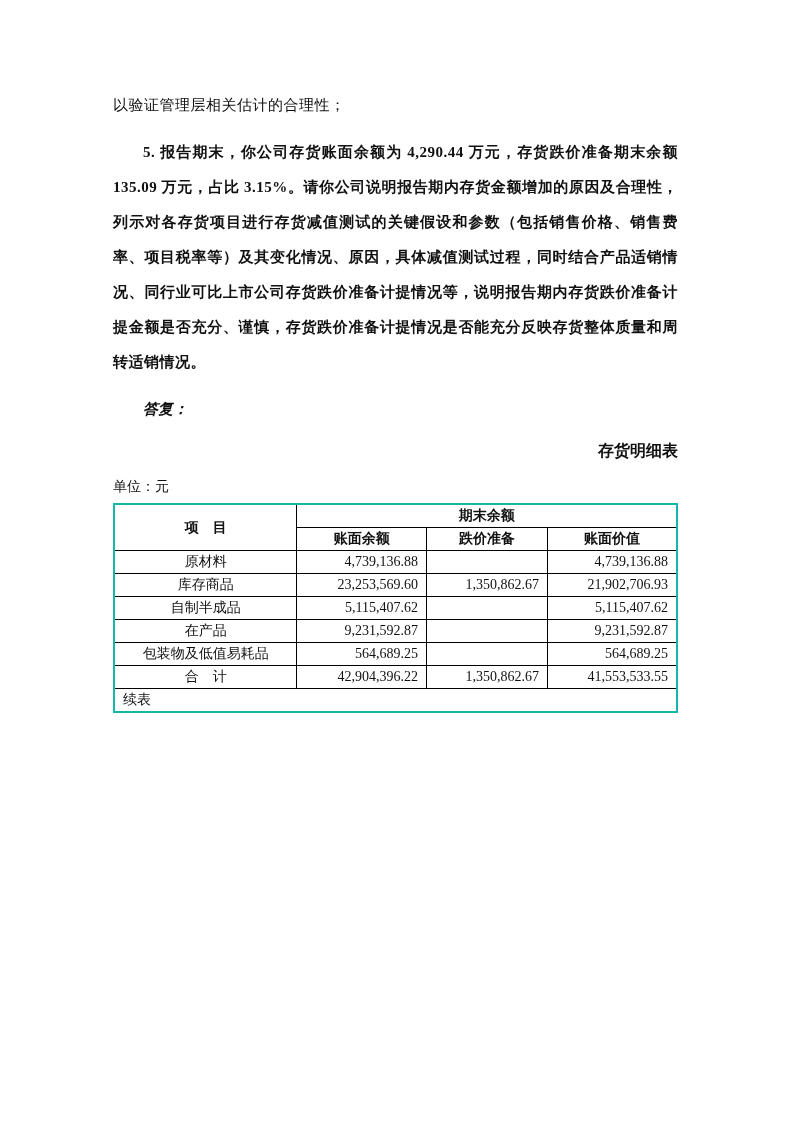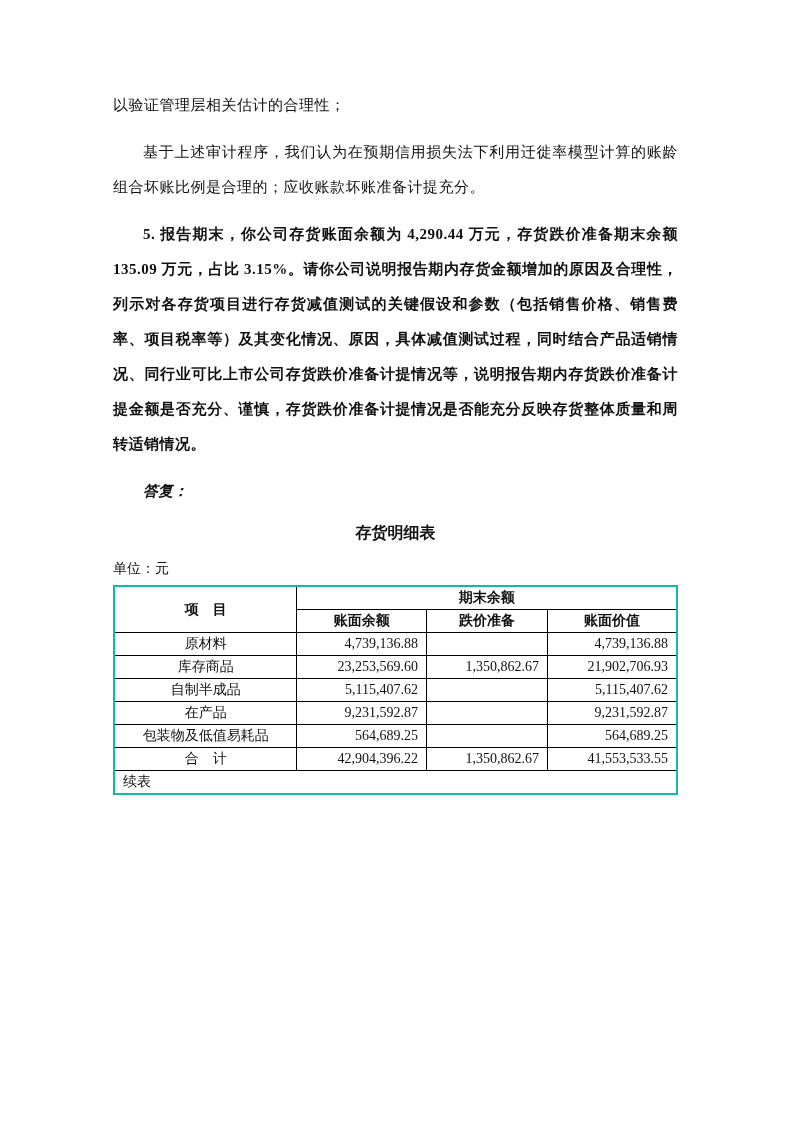--- a/index.html
+++ b/index.html
@@ -19,21 +19,21 @@
     font-size: 15px;
     line-height: 35px;
     text-align: justify;
     margin: 0 0 12px 0;
     letter-spacing: 0.5px;
   }
   .indent { text-indent: 2em; }
   .bold { font-weight: bold; }
   .reply { font-weight: bold; font-style: italic; font-size: 15px; line-height: 35px; margin: 0 0 12px 0; }
   .table-title {
-    text-align: center;
+    text-align: right;
     font-weight: bold;
     font-size: 16px;
     margin: 10px 0 14px 0;
     line-height: 24px;
   }
   .unit-label {
     text-align: left;
     font-size: 14px;
     padding-right: 22px;
     margin-bottom: 6px;
@@ -65,21 +65,20 @@
   col.c4 { width: 23.0%; }
 </style>
 </head>
 <body>
 
 <div class="page">
 
   <p class="body">以验证管理层相关估计的合理性；</p>
 
 
-  <p class="body indent">基于上述审计程序，我们认为在预期信用损失法下利用迁徙率模型计算的账龄组合坏账比例是合理的；应收账款坏账准备计提充分。</p>
 
   <p class="body indent bold">5. 报告期末，你公司存货账面余额为 4,290.44 万元，存货跌价准备期末余额 135.09 万元，占比 3.15%。请你公司说明报告期内存货金额增加的原因及合理性，列示对各存货项目进行存货减值测试的关键假设和参数（包括销售价格、销售费率、项目税率等）及其变化情况、原因，具体减值测试过程，同时结合产品适销情况、同行业可比上市公司存货跌价准备计提情况等，说明报告期内存货跌价准备计提金额是否充分、谨慎，存货跌价准备计提情况是否能充分反映存货整体质量和周转适销情况。</p>
 
   <p class="reply indent">答复：</p>
 
 
   <div class="table-title">存货明细表</div>
 
   <div class="unit-label">单位：元</div>
 

